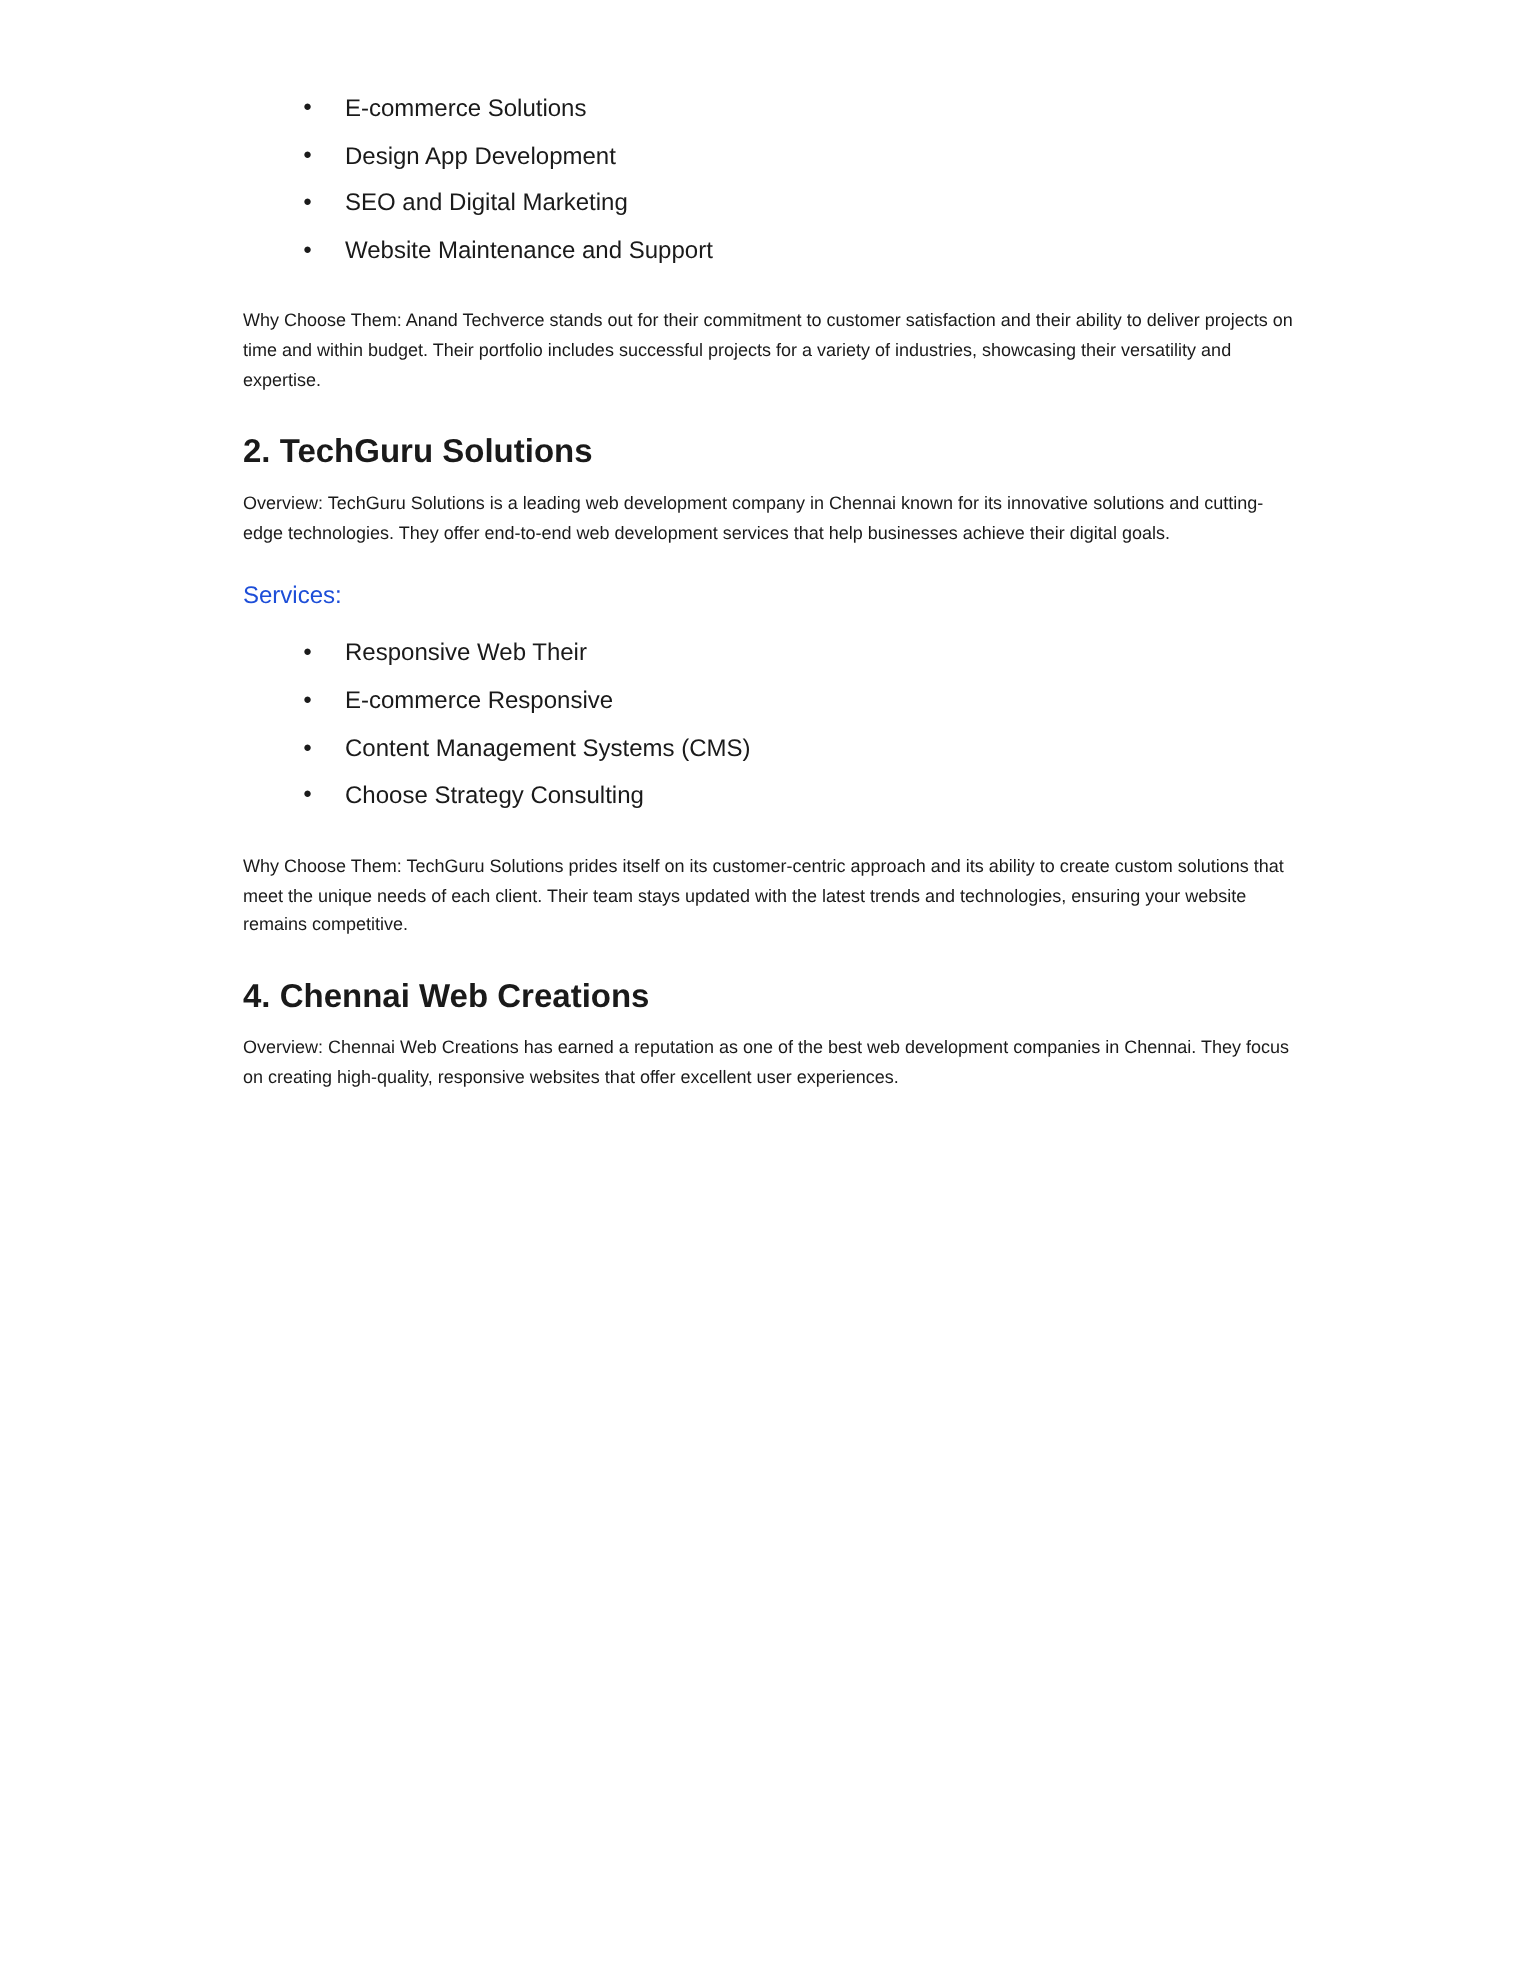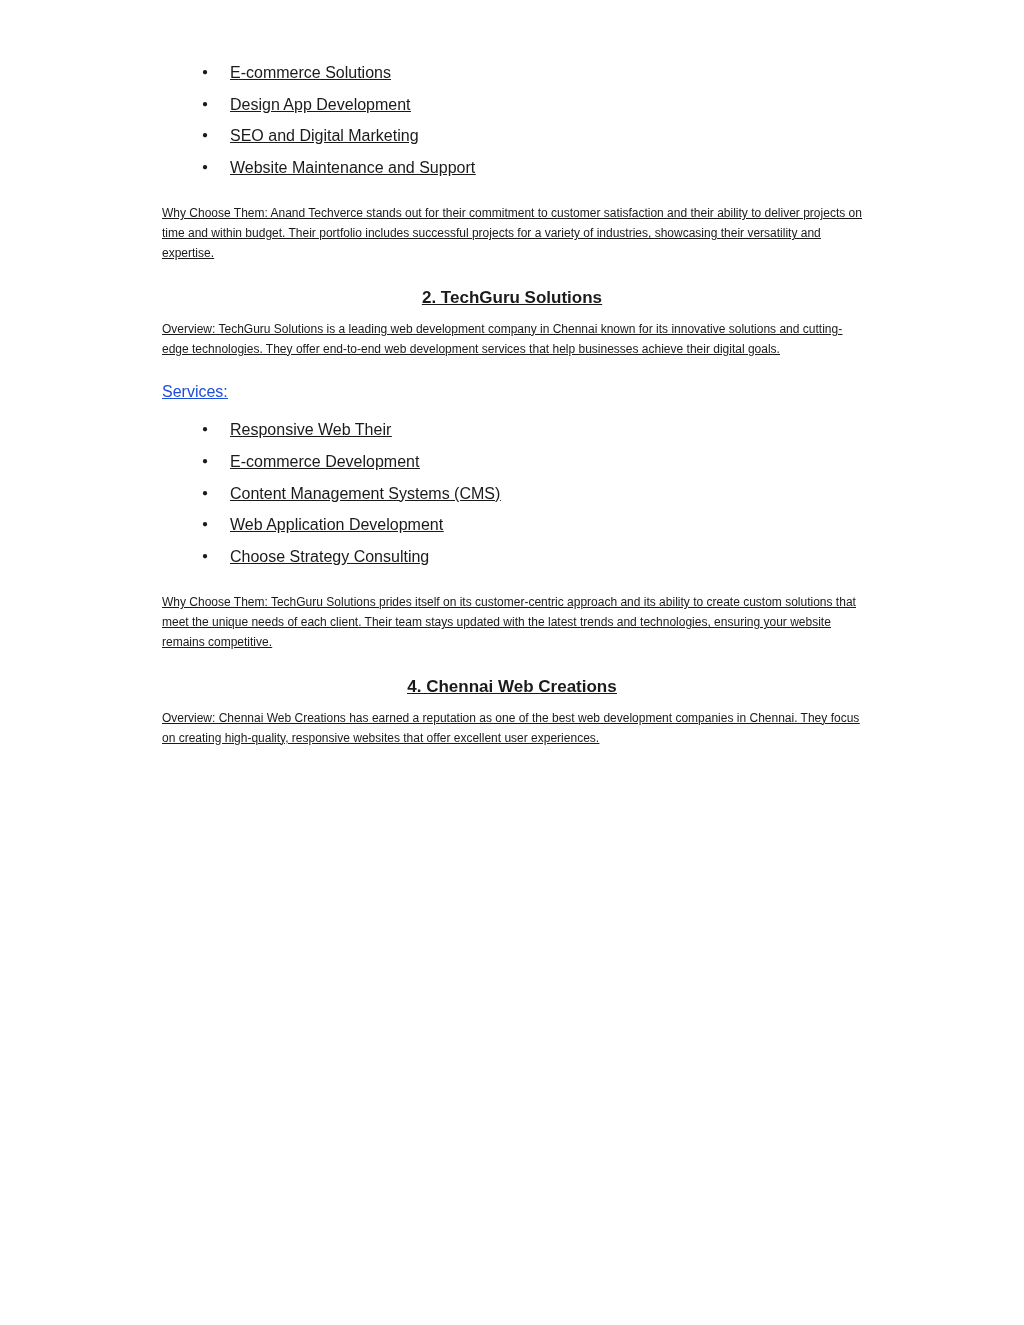--- a/index.html
+++ b/index.html
@@ -1,19 +1,18 @@
 <!DOCTYPE html>
 <html><head>
   <meta charset="utf-8">
   <style>
     * {
       margin: 0;
       padding: 0;
       box-sizing: border-box;
-      text-decoration: underline;
     }
 
     body {
       background: #ffffff;
       font-family: Arial, sans-serif;
       font-size: 16px;
       color: #1a1a1a;
       width: 1024px;
       min-height: 1325px;
     }
@@ -48,26 +47,25 @@
     }
 
     .paragraph {
       font-size: 12px;
       line-height: 1.65;
       color: #1a1a1a;
       margin-bottom: 24px;
     }
 
     .section-heading {
-      font-size: 17px;
+      font-size: 22px;
       font-weight: bold;
       color: #1a1a1a;
       margin-bottom: 12px;
       margin-top: 20px;
-      text-align: center;
     }
 
     .services-label {
       font-size: 16px;
       color: #1d4ed8;
       margin-bottom: 16px;
     }
   </style>
 </head>
 <body>
@@ -95,27 +93,24 @@
 
   <p class="paragraph">Overview: TechGuru Solutions is a leading web development company in Chennai known for its innovative solutions and cutting-edge technologies. They offer end-to-end web development services that help businesses achieve their digital goals.</p>
 
   <p class="services-label">Services:</p>
 
   <ul class="bullet-list">
     <li>
       <span>Responsive Web Their</span>
     </li>
     <li>
-      <span>E-commerce Development</span>
+      <span>E-commerce Responsive</span>
     </li>
     <li>
       <span>Content Management Systems (CMS)</span>
-    </li>
-    <li>
-      <span>Web Application Development</span>
     </li>
     <li>
       <span>Choose Strategy Consulting</span>
     </li>
   </ul>
 
   <p class="paragraph">Why Choose Them: TechGuru Solutions prides itself on its customer-centric approach and its ability to create custom solutions that meet the unique needs of each client. Their team stays updated with the latest trends and technologies, ensuring your website remains competitive.</p>
 
   <p class="section-heading">4. Chennai Web Creations</p>
 

